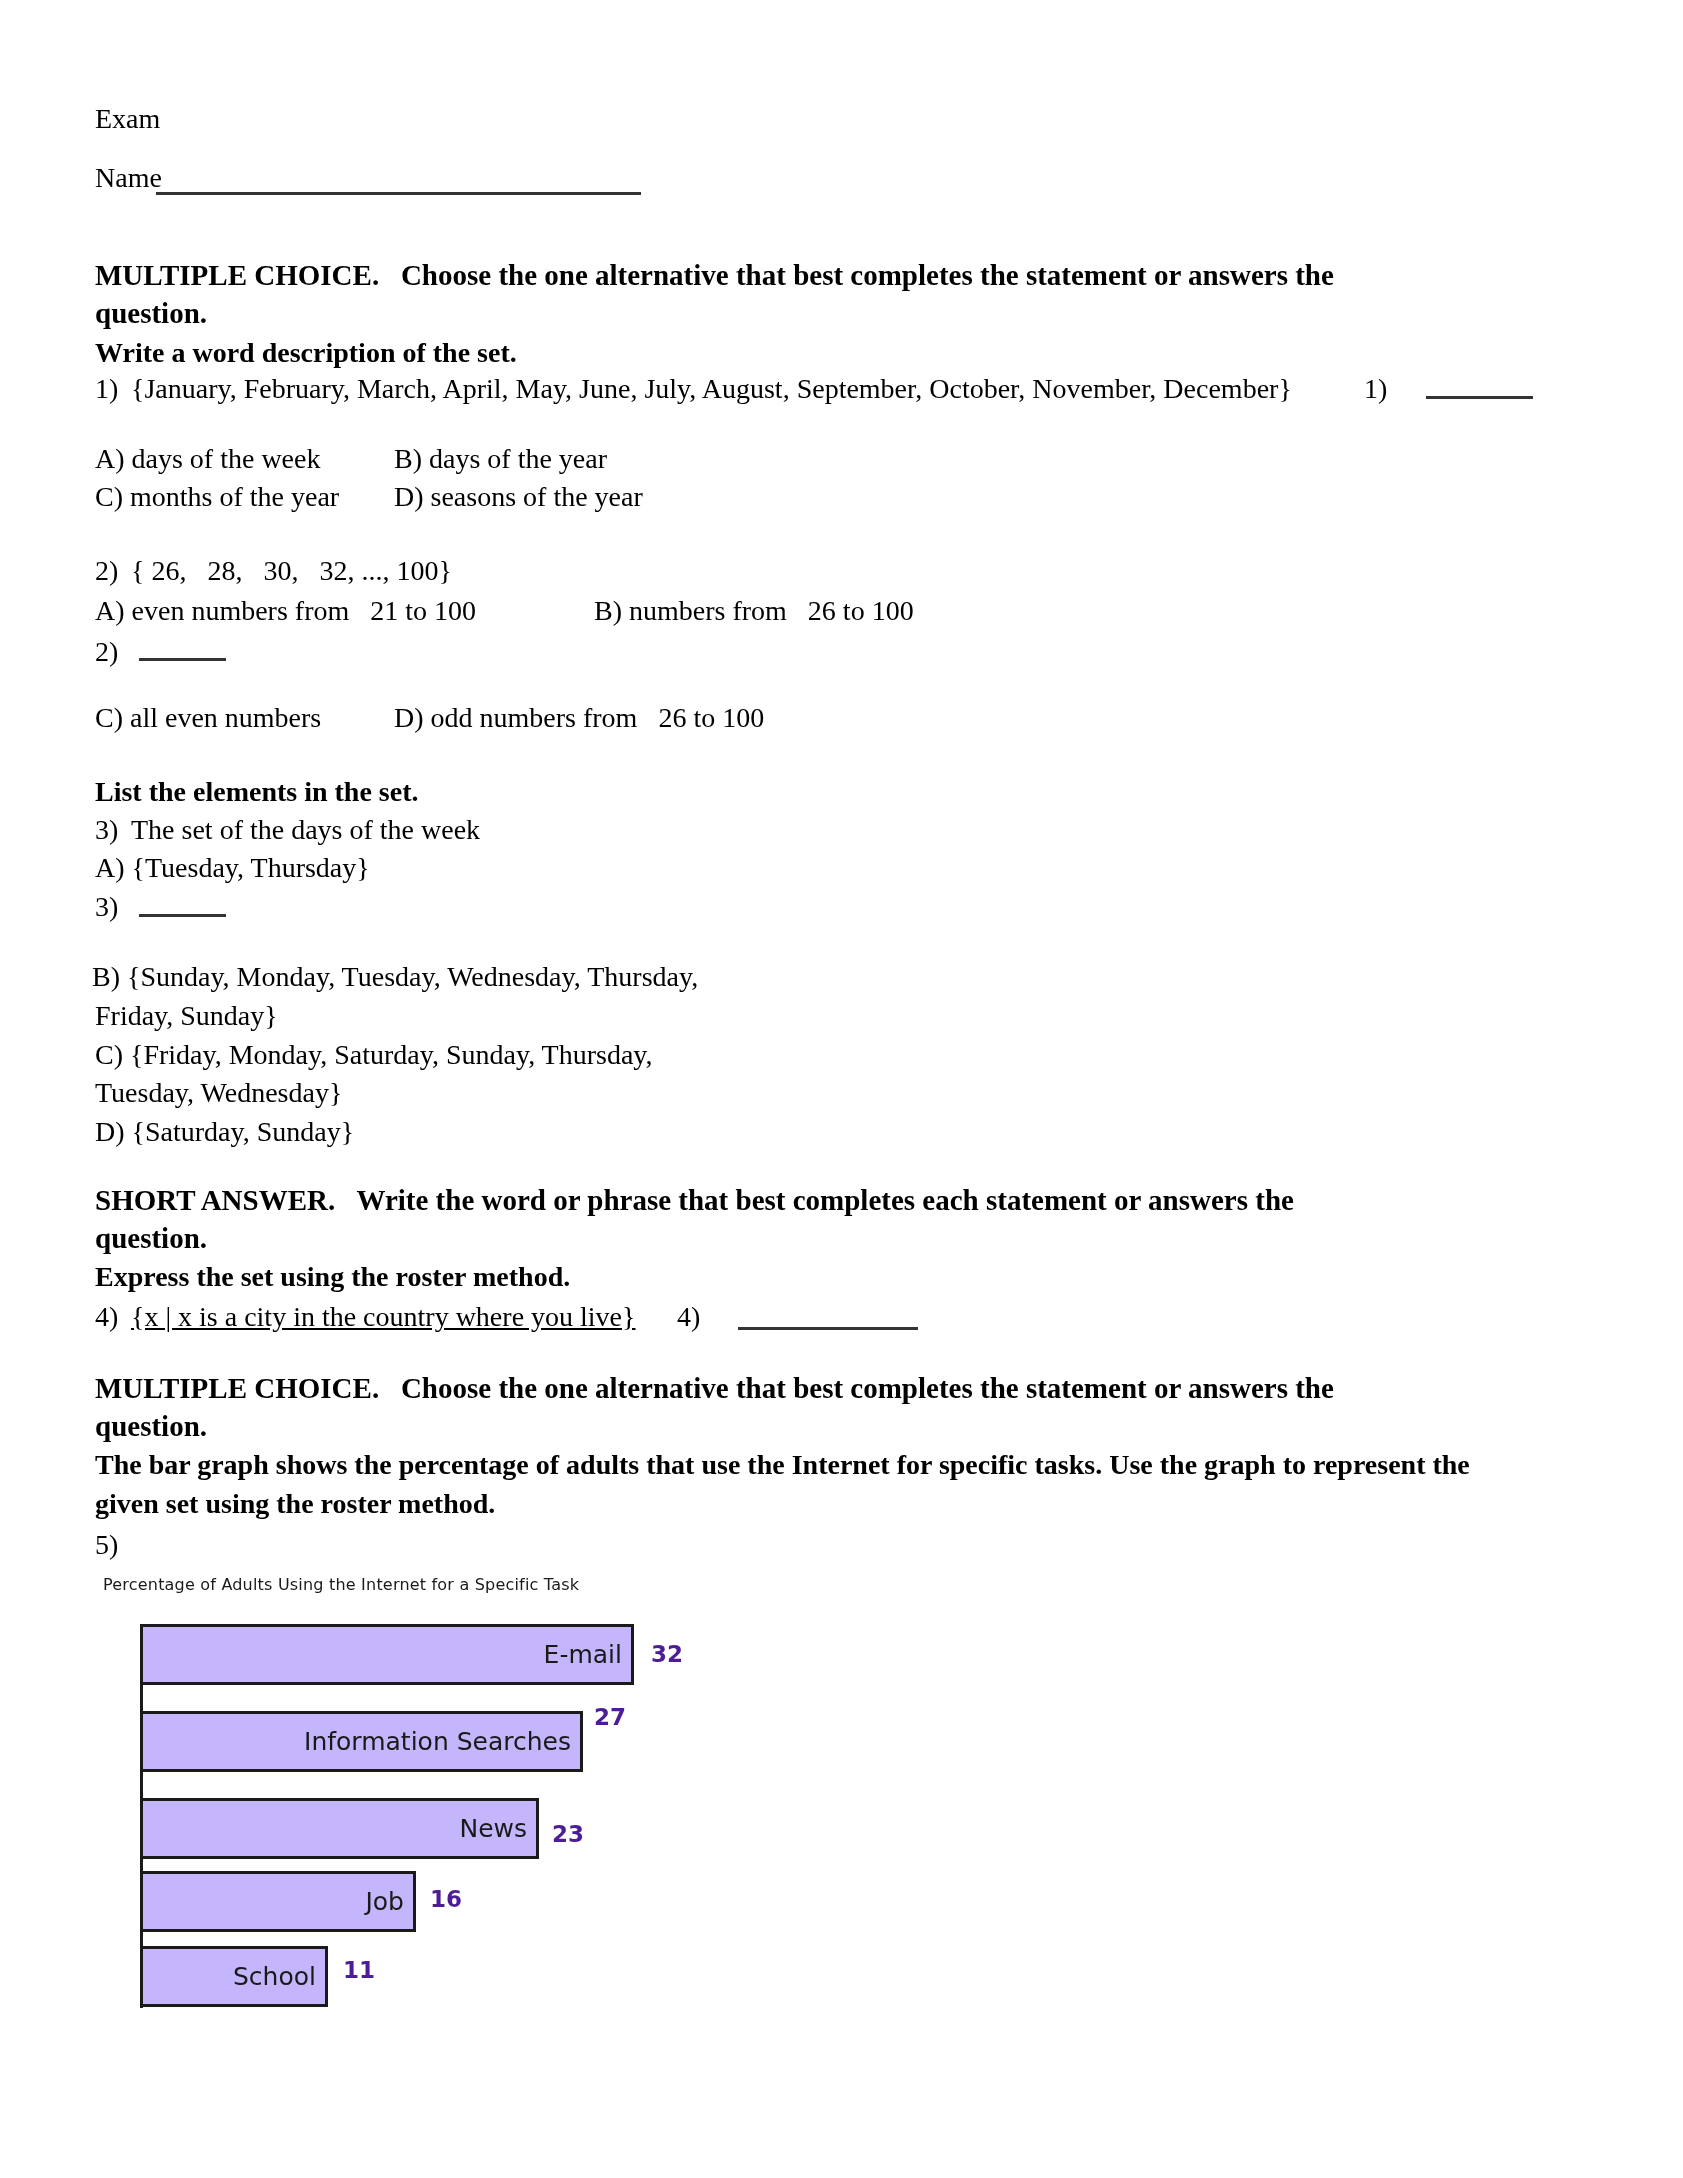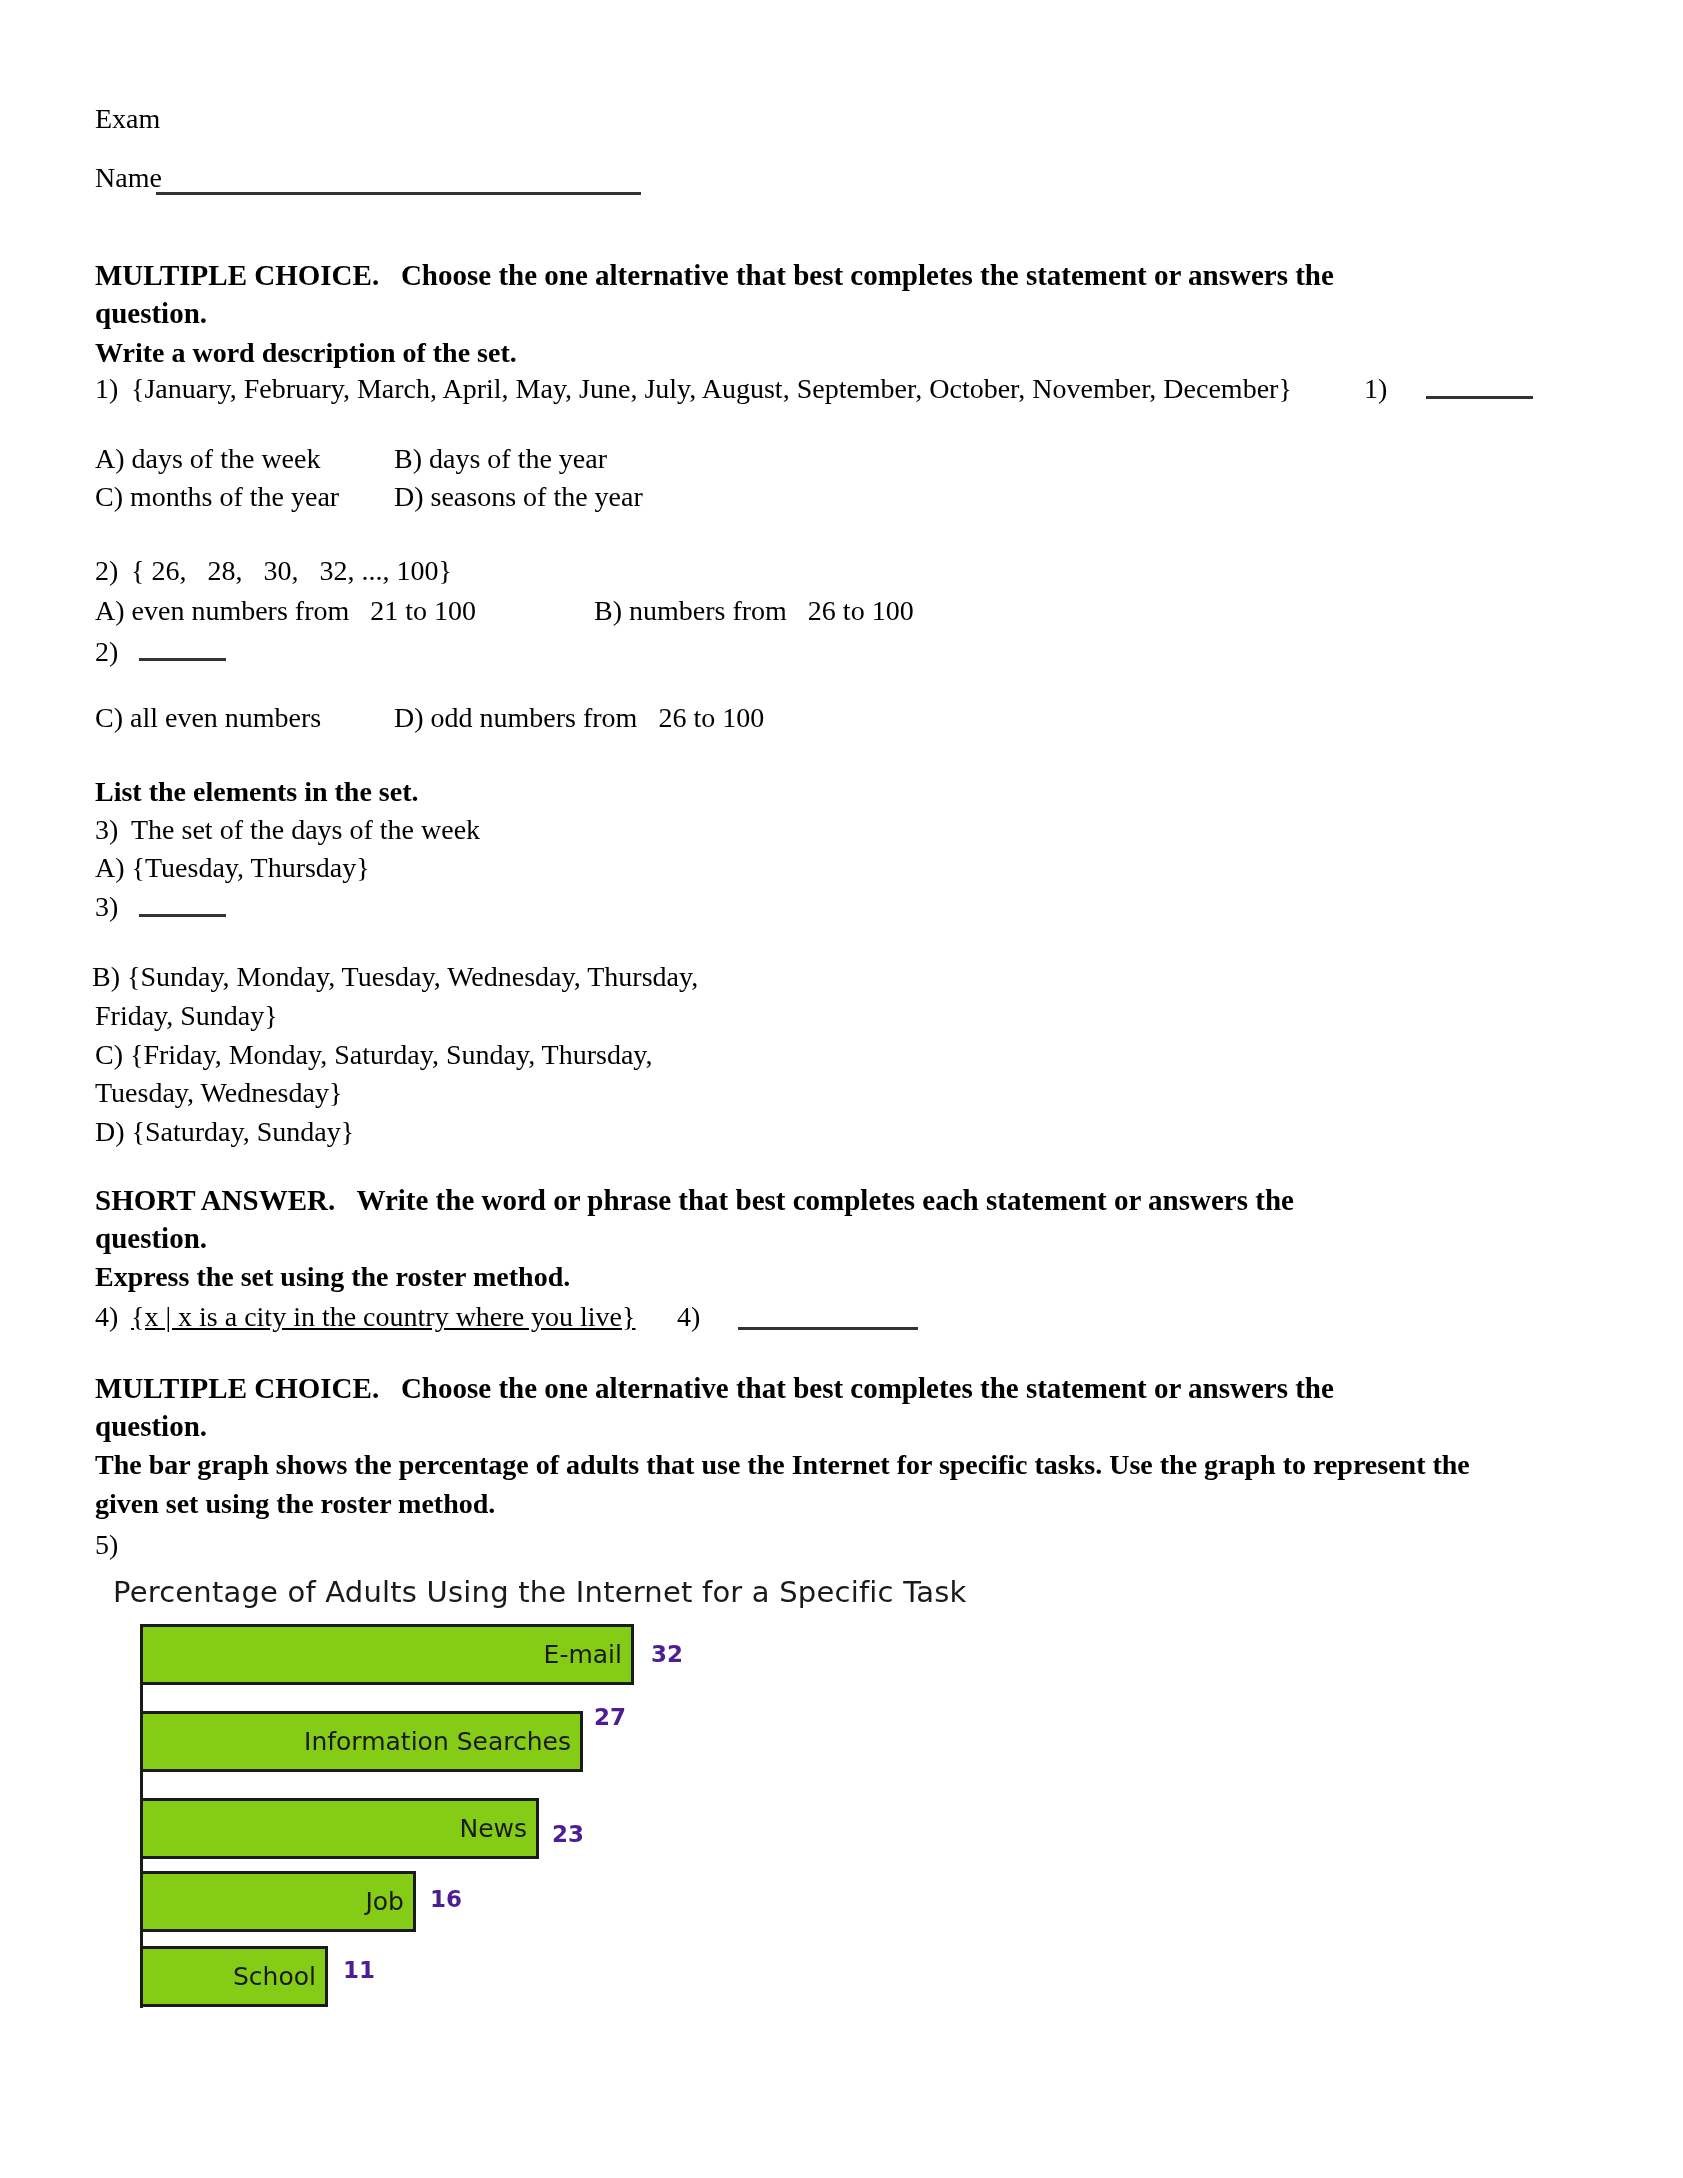--- a/index.html
+++ b/index.html
@@ -54,35 +54,34 @@
     height: 0;
   }
 
   
   .chart-wrap {
     position: absolute;
   }
   .chart-title {
     position: absolute;
     font-family: "DejaVu Sans", "Liberation Sans", sans-serif;
-    font-size: 29px;
+    font-size: 16px;
     letter-spacing: 0.2px;
     color: #1a1a1a;
     white-space: pre;
-    margin-left: 10px;
   }
   .axis {
     position: absolute;
     background: #1a1a1a;
     width: 3px;
   }
   .bar {
     position: absolute;
     box-sizing: border-box;
-    background: #84cc16;
+    background: #c4b5fd;
     border: 3px solid #1a1a1a;
     display: flex;
     align-items: center;
     justify-content: flex-end;
   }
   .bar-label {
     font-family: "DejaVu Sans", "Liberation Sans", sans-serif;
     font-size: 25px;
     color: #1a1a1a;
     padding-right: 9px;

